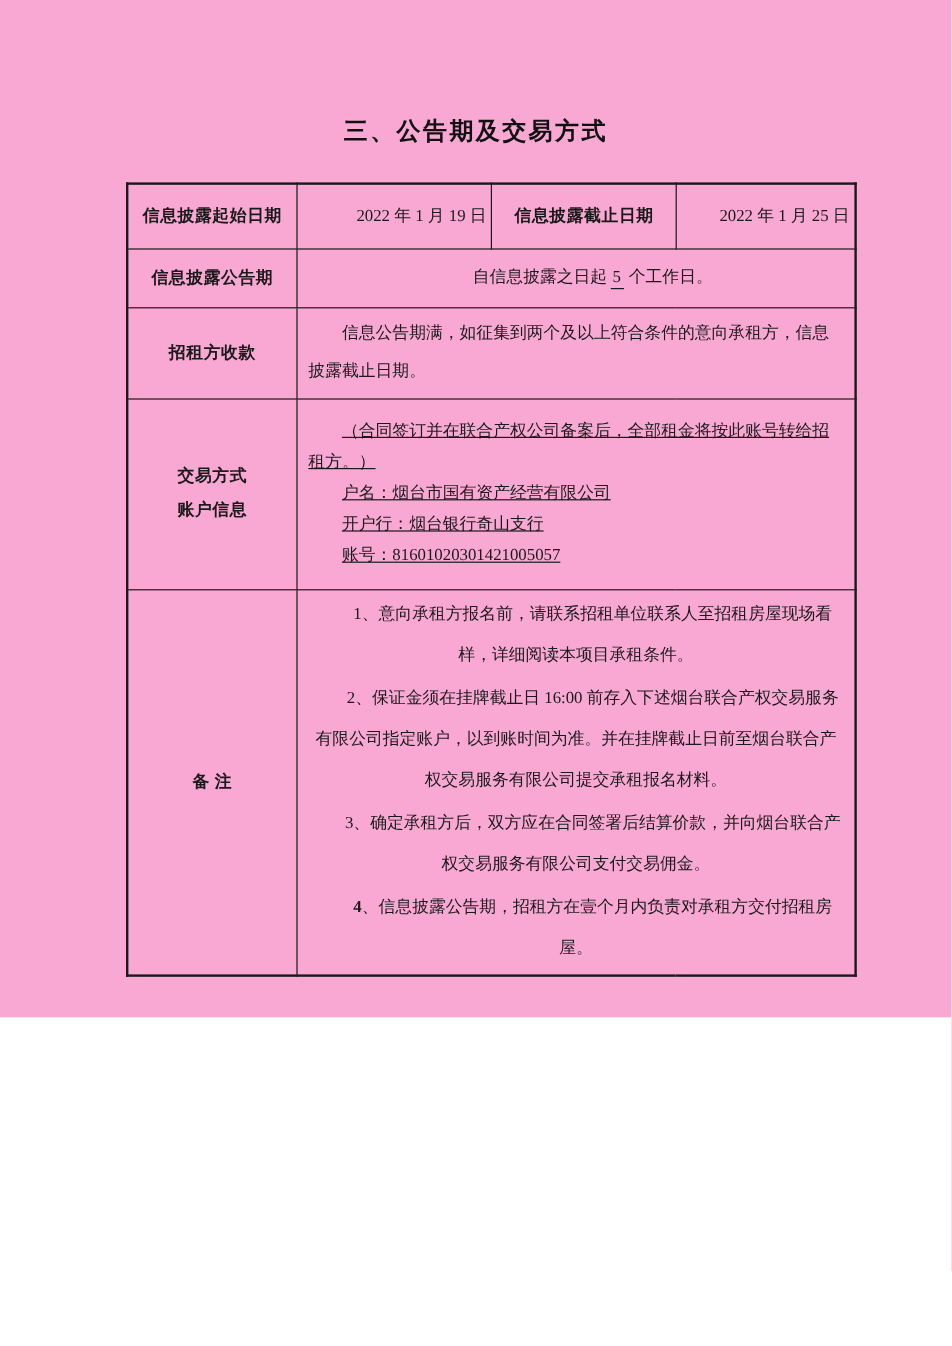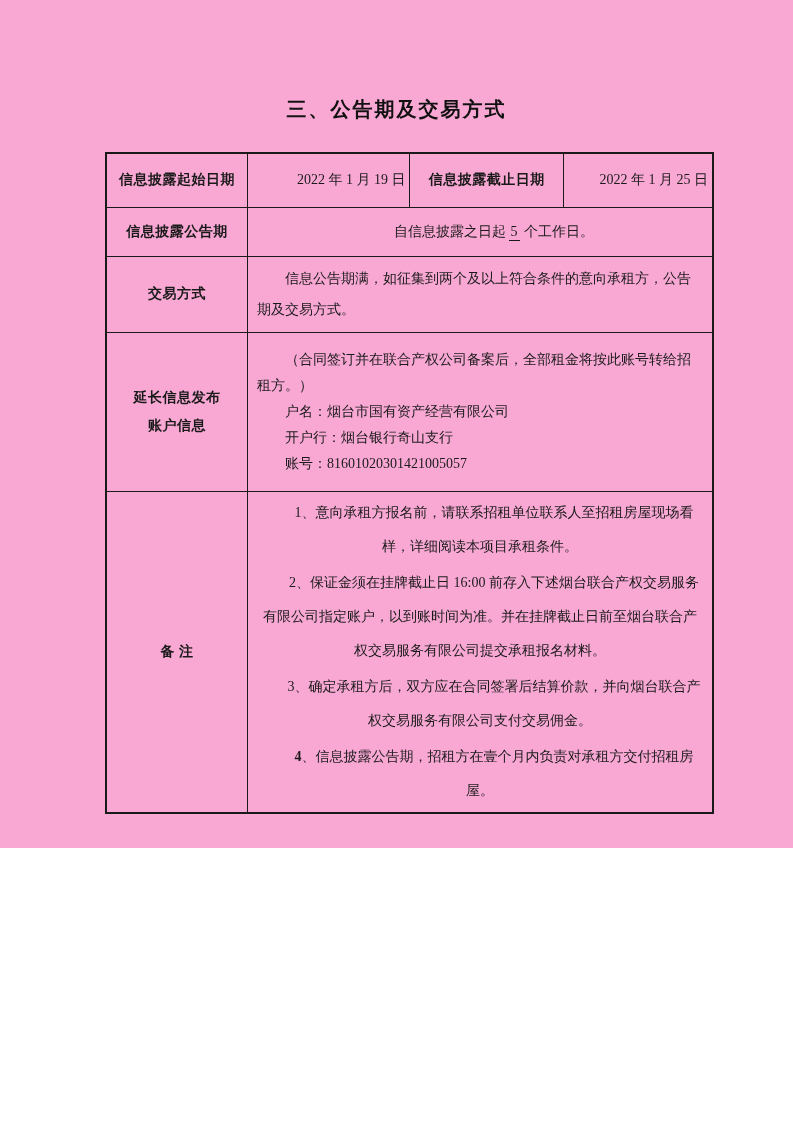--- a/index.html
+++ b/index.html
@@ -62,20 +62,21 @@
   .para {
     margin: 0;
     text-indent: 2em;
     line-height: 34px;
     text-align: center;
   }
   .para-tight {
     margin: 0;
     text-indent: 2em;
     line-height: 26px;
+    text-decoration: underline;
   }
   .para-mid {
     margin: 0;
     text-indent: 2em;
     line-height: 31px;
   }
   .lbl-line {
     line-height: 33px;
   }
   .lbl-line-tight {
@@ -126,29 +127,29 @@
 
     <tr style="height:49px">
       <td class="lbl">信息披露公告期</td>
       <td class="content" colspan="3">
         <p class="para"><span>自信息披露之日起 </span><span class="u-num">5</span><span> 个工作日。</span></p>
       </td>
     </tr>
 
 
     <tr style="height:76px">
-      <td class="lbl">交易方式</td>
+      <td class="lbl">招租方收款</td>
       <td class="content" colspan="3">
-        <p class="para-mid">信息公告期满，如征集到两个及以上符合条件的意向承租方，公告期及交易方式。</p>
+        <p class="para-mid">信息公告期满，如征集到两个及以上符合条件的意向承租方，信息披露截止日期。</p>
       </td>
     </tr>
 
     <tr style="height:159px">
       <td class="lbl">
-        <div class="lbl-line-tight">延长信息发布</div>
+        <div class="lbl-line-tight">交易方式</div>
         <div class="lbl-line-tight">账户信息</div>
       </td>
       <td class="content" colspan="3">
         <p class="para-tight">（合同签订并在联合产权公司备案后，全部租金将按此账号转给招租方。）</p>
         <p class="para-tight">户名：烟台市国有资产经营有限公司</p>
         <p class="para-tight">开户行：烟台银行奇山支行</p>
         <p class="para-tight">账号：81601020301421005057</p>
       </td>
     </tr>
 

